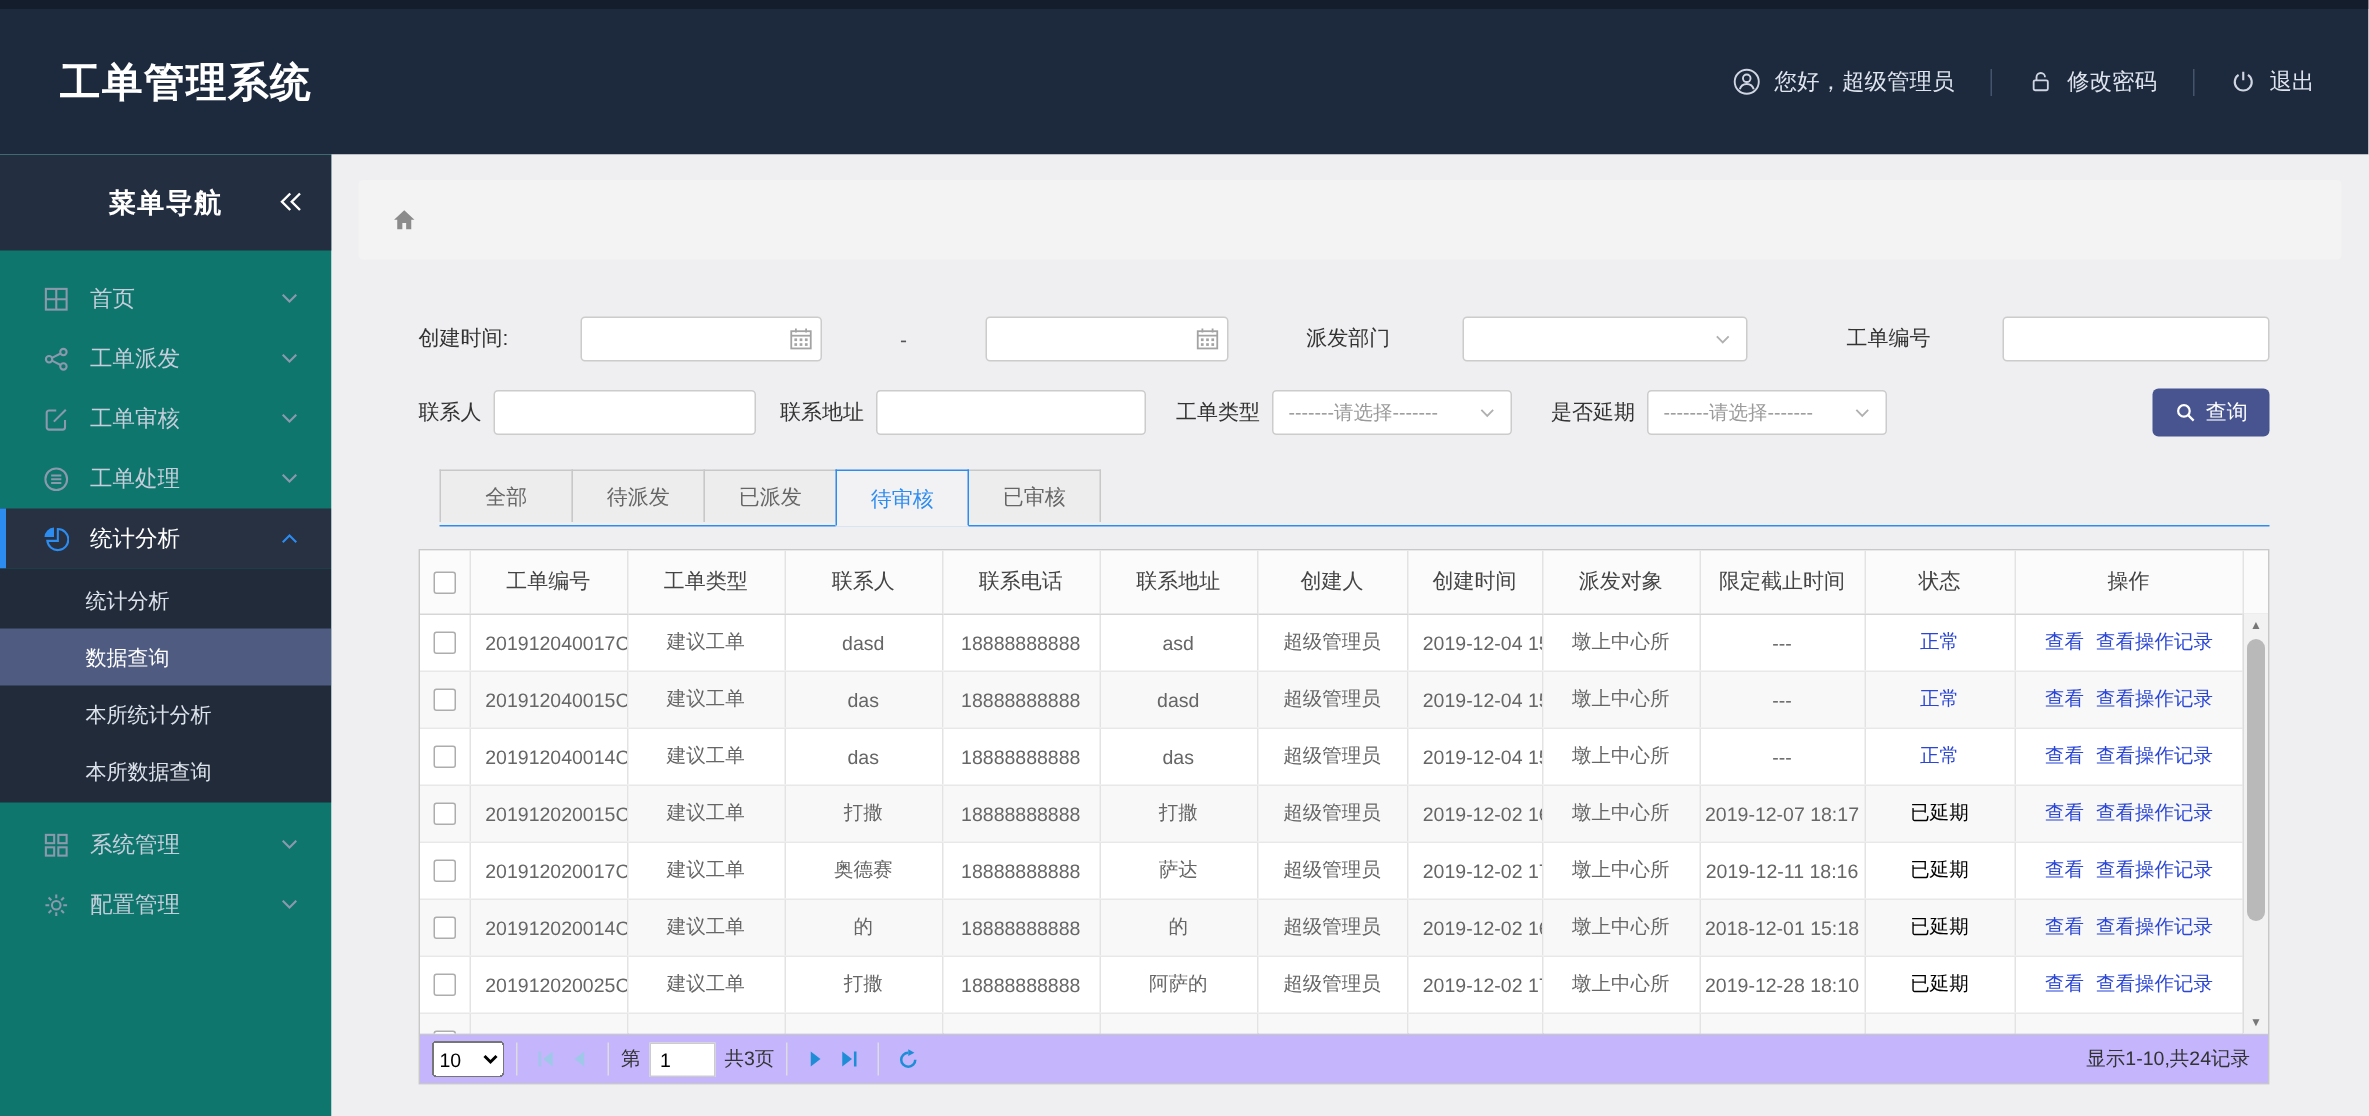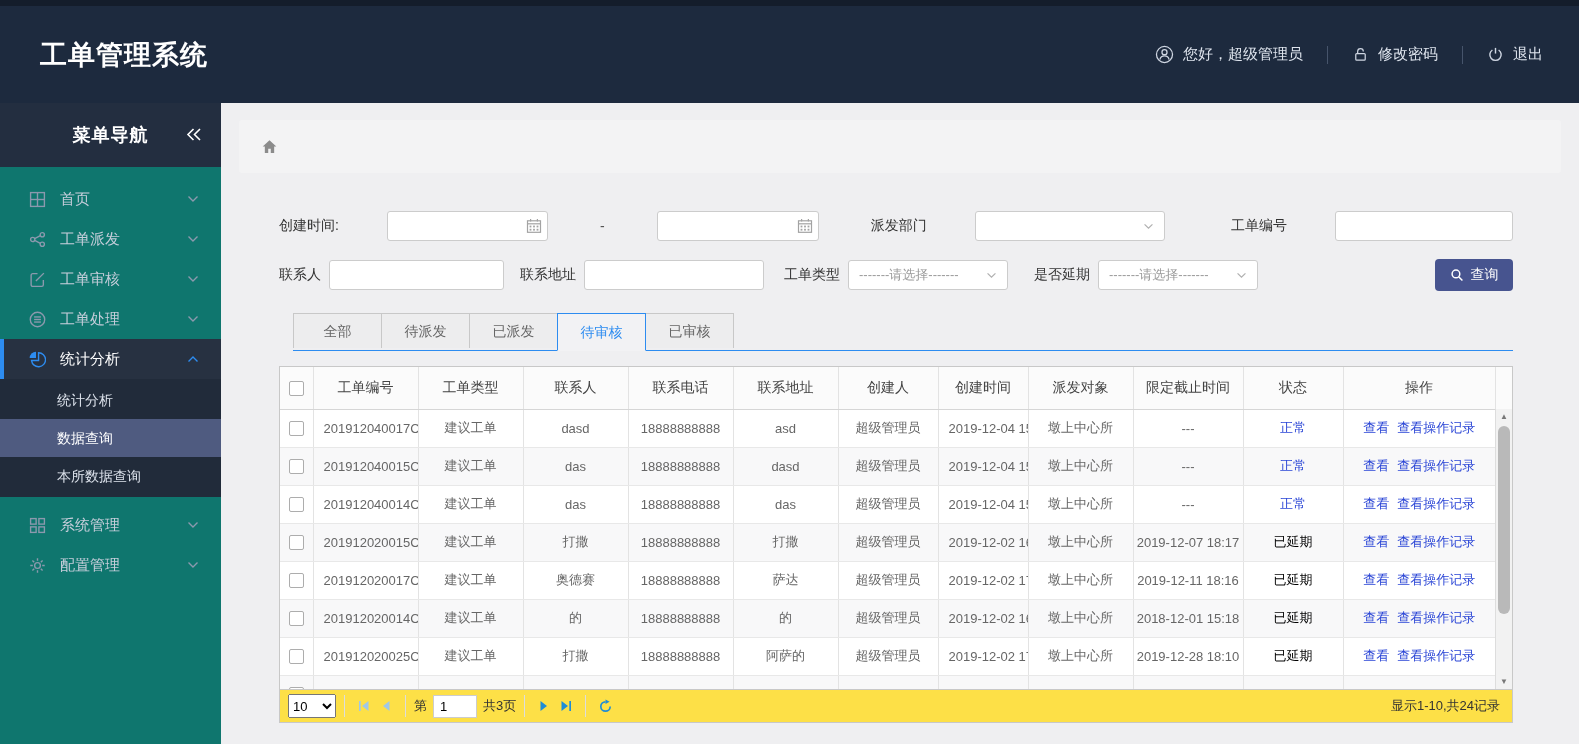--- a/index.html
+++ b/index.html
@@ -86,21 +86,21 @@
 
   
   .vscroll { position:absolute; top:42px; right:0; bottom:0; width:17px; background:#f2f2f2;
     border-left:1px solid #ddd; }
   .vs-arrow { position:absolute; left:0; width:16px; text-align:center; font-size:8px; color:#777; cursor:pointer; }
   .vs-up { top:3px; } .vs-down { bottom:3px; }
   .vs-thumb { position:absolute; top:17px; left:2px; width:12px; height:188px; background:#b9b9b9;
     border-radius:6px; cursor:pointer; }
 
   
-  .pager { height:33px; border-top:1px solid #c8c8c8; background:#fde047; display:flex; align-items:center;
+  .pager { height:33px; border-top:1px solid #c8c8c8; background:#c4b5fd; display:flex; align-items:center;
     padding:0 8px; font-size:13px; color:#333; }
   .pager select { width:48px; height:24px; font-size:13px; font-family:"Liberation Sans",sans-serif; }
   .psep { width:1px; height:22px; background:#ddd; margin:0 8px; }
   .pbtn { width:22px; height:22px; display:flex; align-items:center; justify-content:center; cursor:pointer; }
   .page-input { width:44px; height:23px; border:1px solid #ccc; margin:0 6px; padding-left:6px; font-size:13px;
     font-family:"Liberation Sans",sans-serif; }
   .pager-summary { margin-left:auto; padding-right:4px; }
 
   svg { display:block; }
 </style>
@@ -237,20 +237,21 @@
           <span class="chev">
             <svg width="12" height="8" viewBox="0 0 12 8" fill="none" stroke="currentColor" stroke-width="1.4">
                 <path d="M1.5 6.5L6 2l4.5 4.5"></path>
               </svg>
           </span>
         </div>
 
         <div class="submenu">
           <div class="submenu-item">统计分析</div>
           <div class="submenu-item selected">数据查询</div>
+          <div class="submenu-item">本所统计分析</div>
           <div class="submenu-item">本所数据查询</div>
         </div>
 
         <div class="menu-item" style="margin-top:8px">
           <span class="mi-icon">
             <svg width="17" height="17" viewBox="0 0 16 16" fill="none" stroke="currentColor" stroke-width="1.3">
                 <rect x="1.5" y="1.5" width="5.2" height="5.2"></rect>
                 <rect x="9.3" y="1.5" width="5.2" height="5.2"></rect>
                 <rect x="1.5" y="9.3" width="5.2" height="5.2"></rect>
                 <rect x="9.3" y="9.3" width="5.2" height="5.2"></rect>

